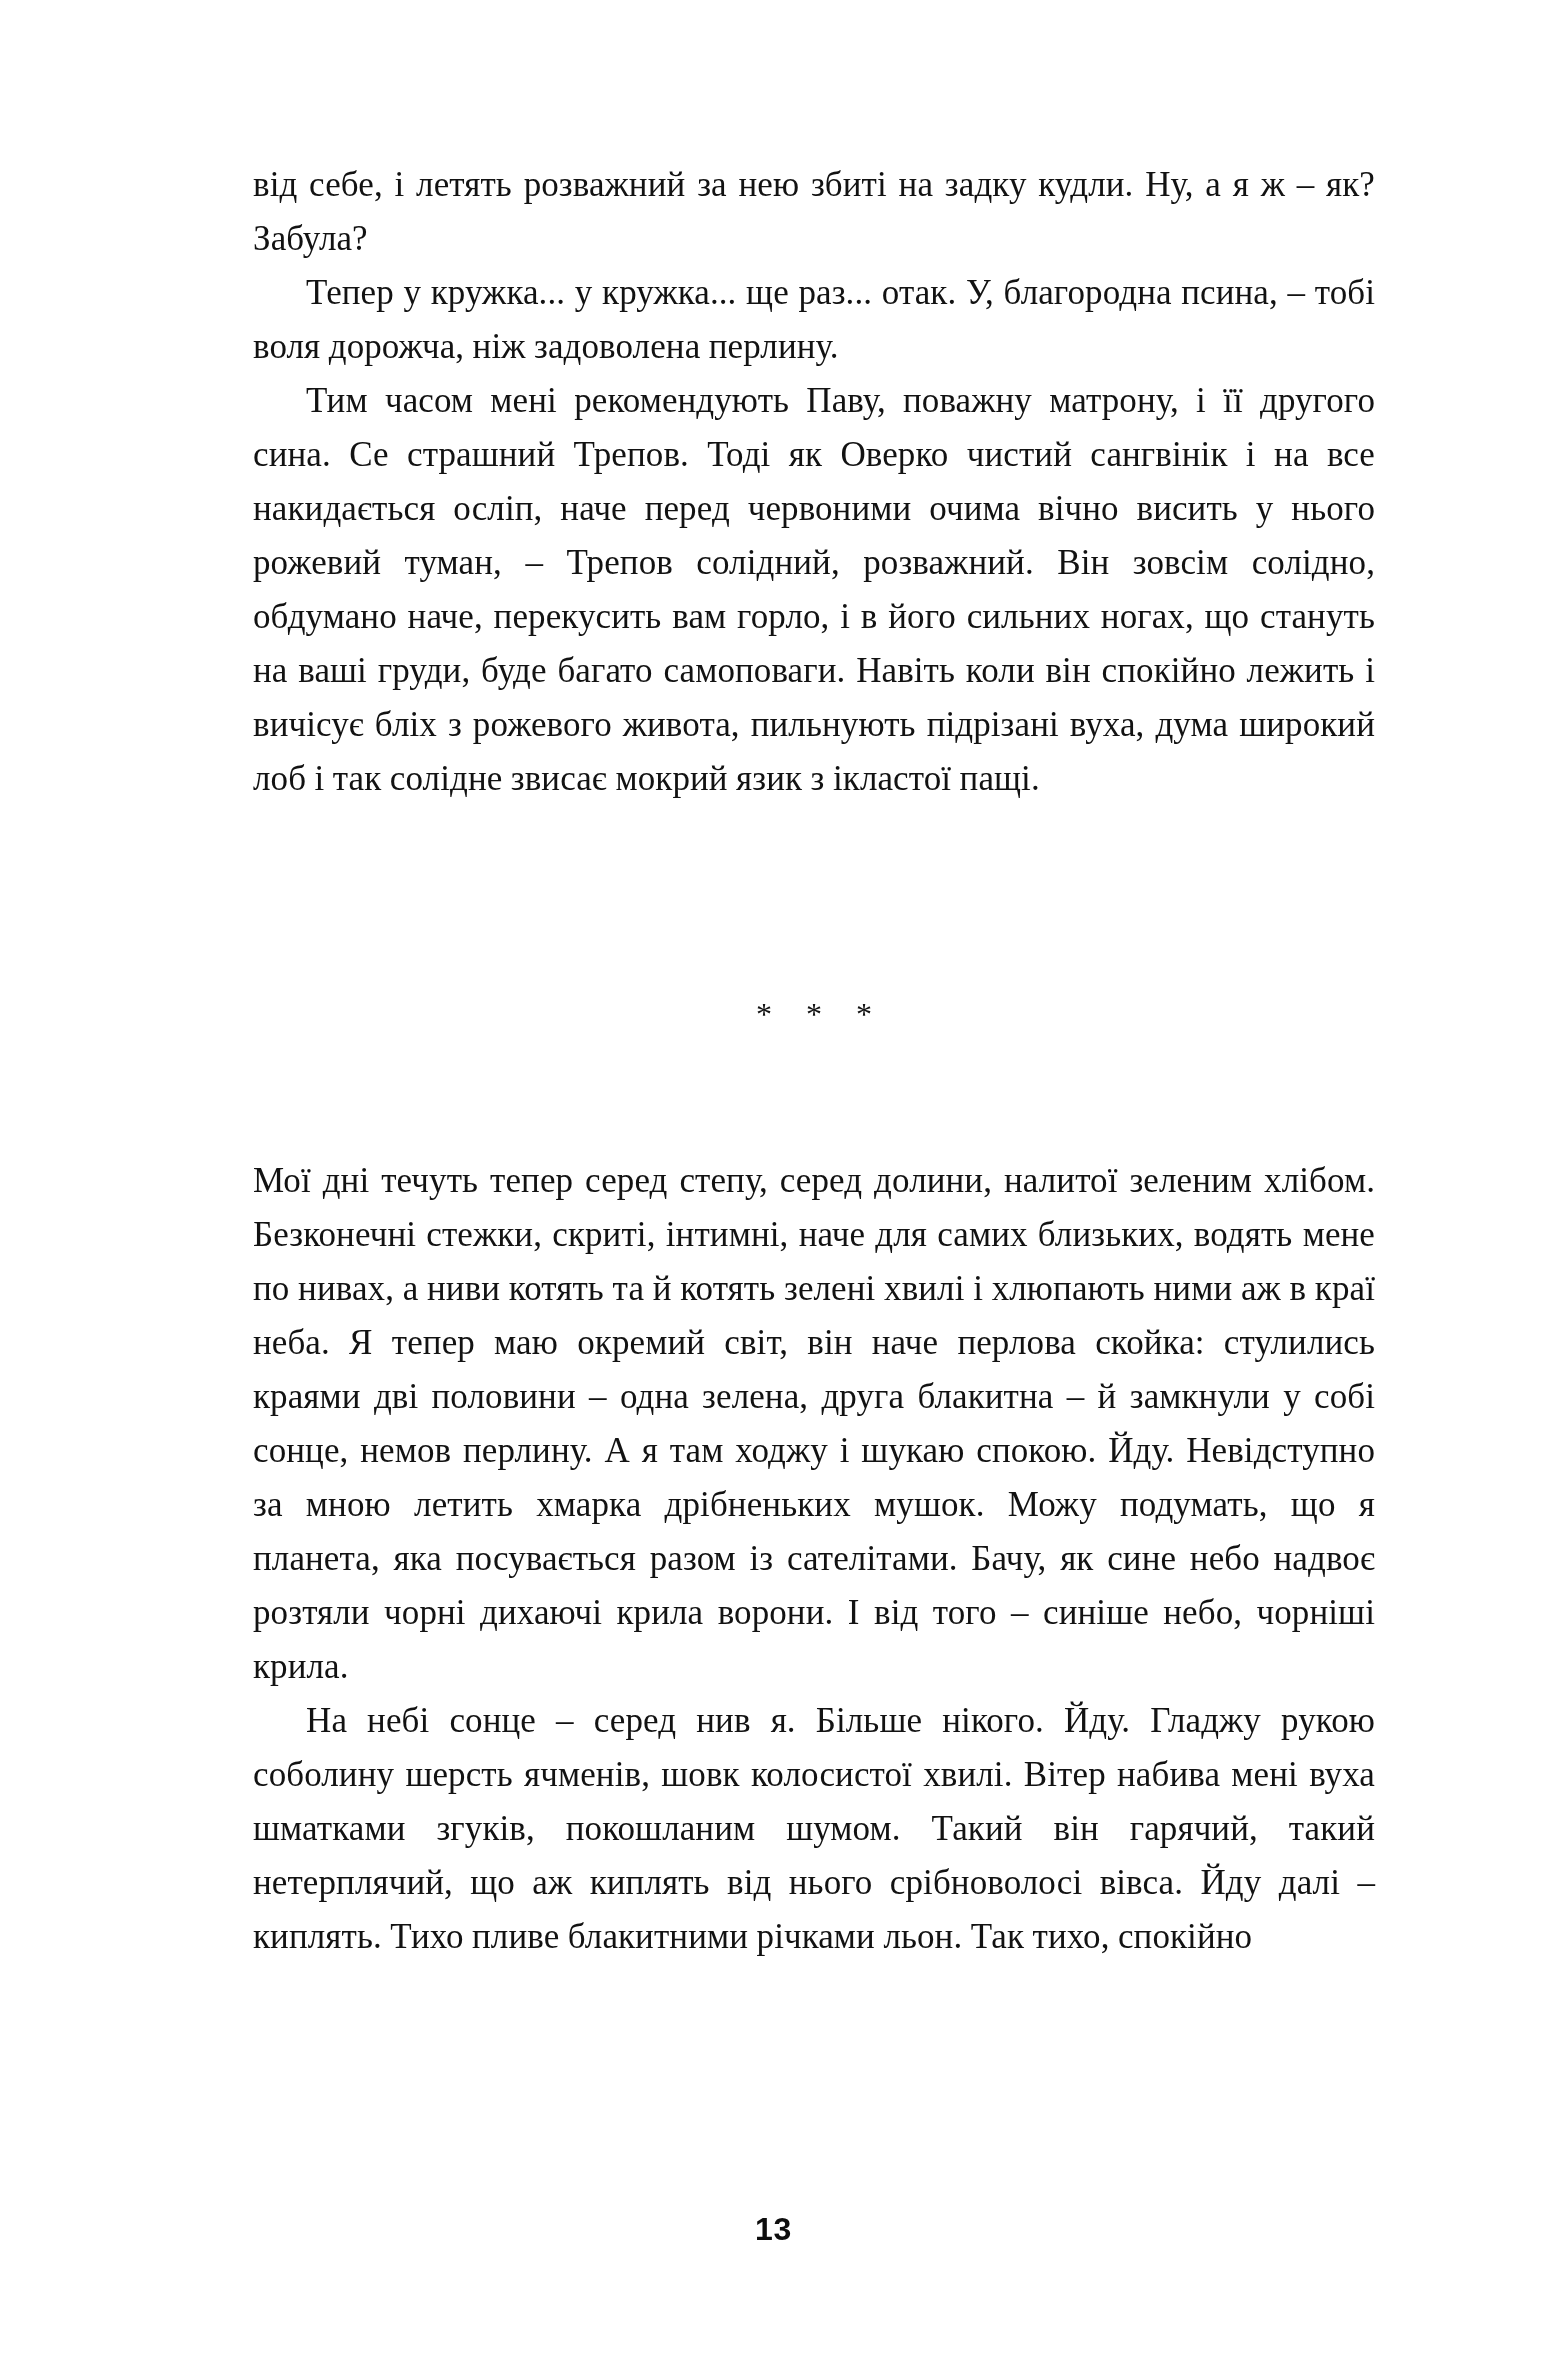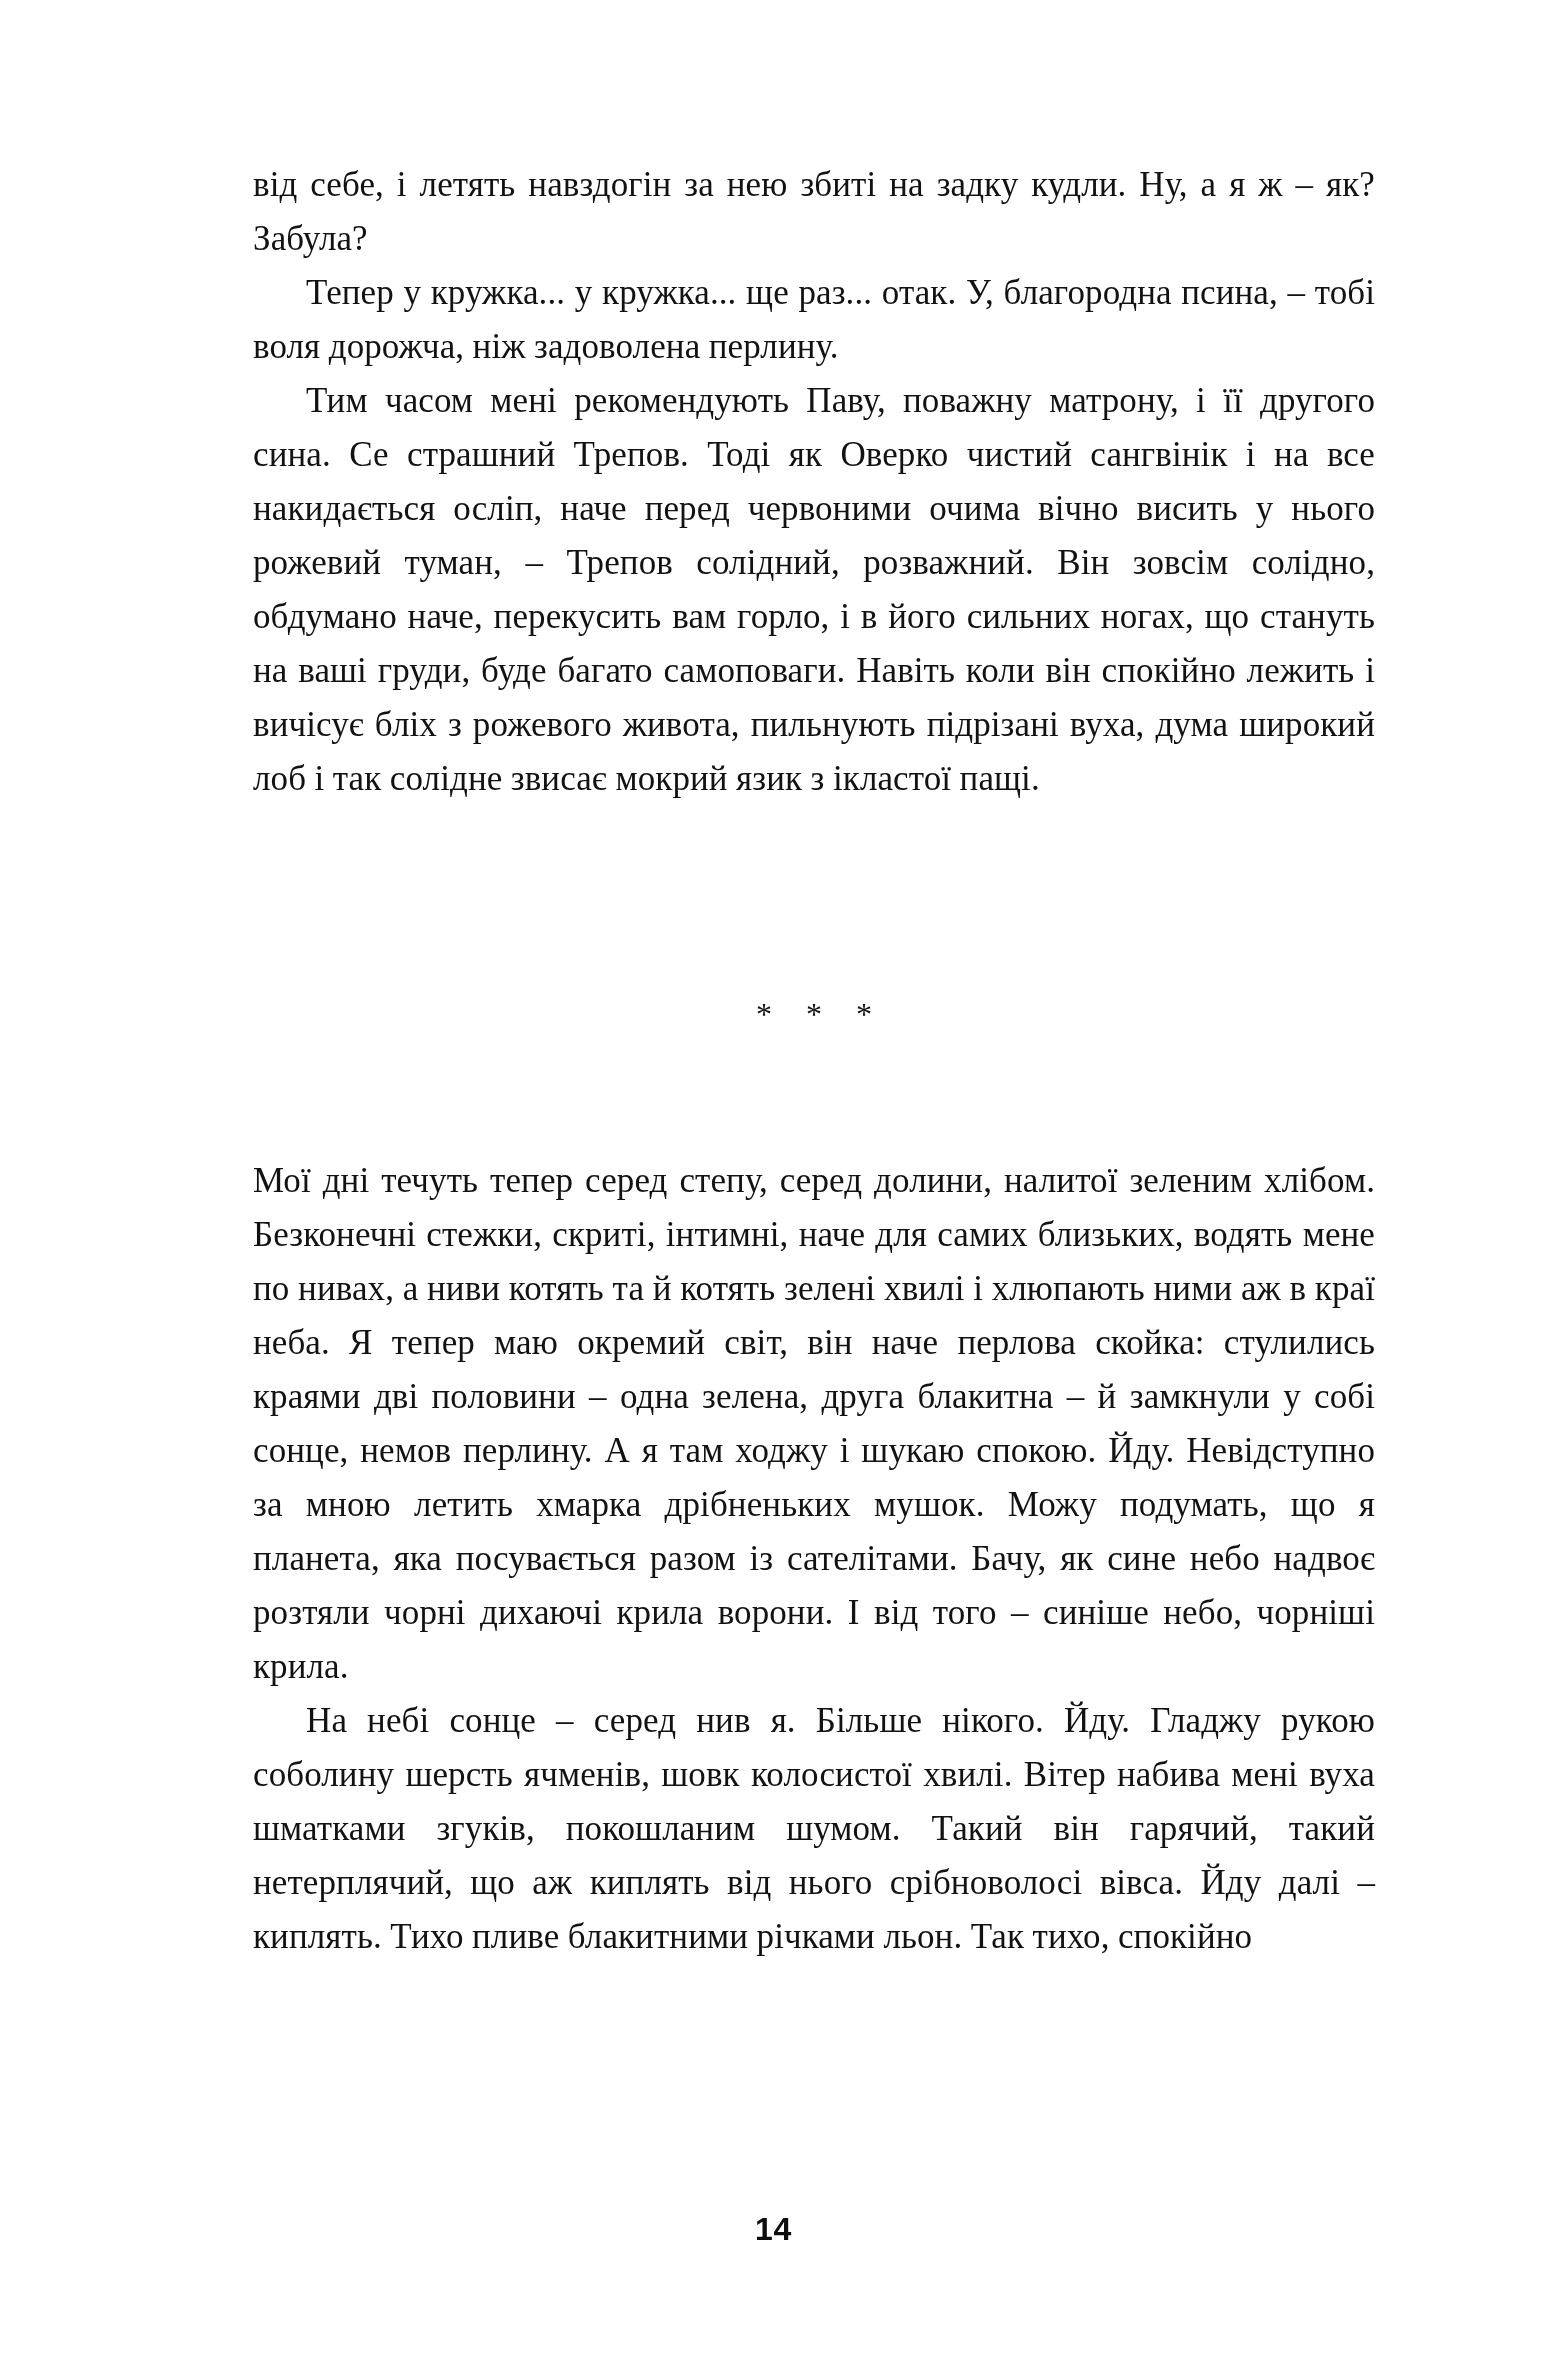--- a/index.html
+++ b/index.html
@@ -85,28 +85,28 @@
     color: #0d0d0d;
     letter-spacing: 0.8px;
   }
 </style>
 </head>
 <body>
 
 <div class="page">
 
   <div class="text-column">
-    <p class="para cont">від себе, і летять навздогін за нею збиті на задку кудли. Ну, а я ж – як? Забула?</p>
+    <p class="para cont">від себе, і летять розважний за нею збиті на задку кудли. Ну, а я ж – як? Забула?</p>
     <p class="para indent">Тепер у кружка... у кружка... ще раз... отак. У, благородна псина, – тобі воля дорожча, ніж задоволена перлину.</p>
     <p class="para indent">Тим часом мені рекомендують Паву, поважну матрону, і її другого сина. Се страшний Трепов. Тоді як Оверко чистий сангвінік і на все накидається осліп, наче перед червоними очима вічно висить у нього рожевий туман, – Трепов солідний, розважний. Він зовсім солідно, обдумано наче, перекусить вам горло, і в його сильних ногах, що стануть на ваші груди, буде багато самоповаги. Навіть коли він спокійно лежить і вичісує бліх з рожевого живота, пильнують підрізані вуха, дума широкий лоб і так солідне звисає мокрий язик з ікластої пащі.</p>
   </div>
 
   <div class="section-break">* * *</div>
 
   <div class="text-column-2">
     <p class="para cont">Мої дні течуть тепер серед степу, серед долини, налитої зеленим хлібом. Безконечні стежки, скриті, інтимні, наче для самих близьких, водять мене по нивах, а ниви котять та й котять зелені хвилі і хлюпають ними аж в краї неба. Я тепер маю окремий світ, він наче перлова скойка: стулились краями дві половини – одна зелена, друга блакитна – й замкнули у собі сонце, немов перлину. А я там ходжу і шукаю спокою. Йду. Невідступно за мною летить хмарка дрібненьких мушок. Можу подумать, що я планета, яка посувається разом із сателітами. Бачу, як сине небо надвоє розтяли чорні дихаючі крила ворони. І від того – синіше небо, чорніші крила.</p>
     <p class="para indent">На небі сонце – серед нив я. Більше нікого. Йду. Гладжу рукою соболину шерсть ячменів, шовк колосистої хвилі. Вітер набива мені вуха шматками згуків, покошланим шумом. Такий він гарячий, такий нетерплячий, що аж киплять від нього срібноволосі вівса. Йду далі – киплять. Тихо пливе блакитними річками льон. Так тихо, спокійно</p>
   </div>
 
-  <div class="folio">14</div>
+  <div class="folio">13</div>
 
 </div>
 
 
 </body></html>

